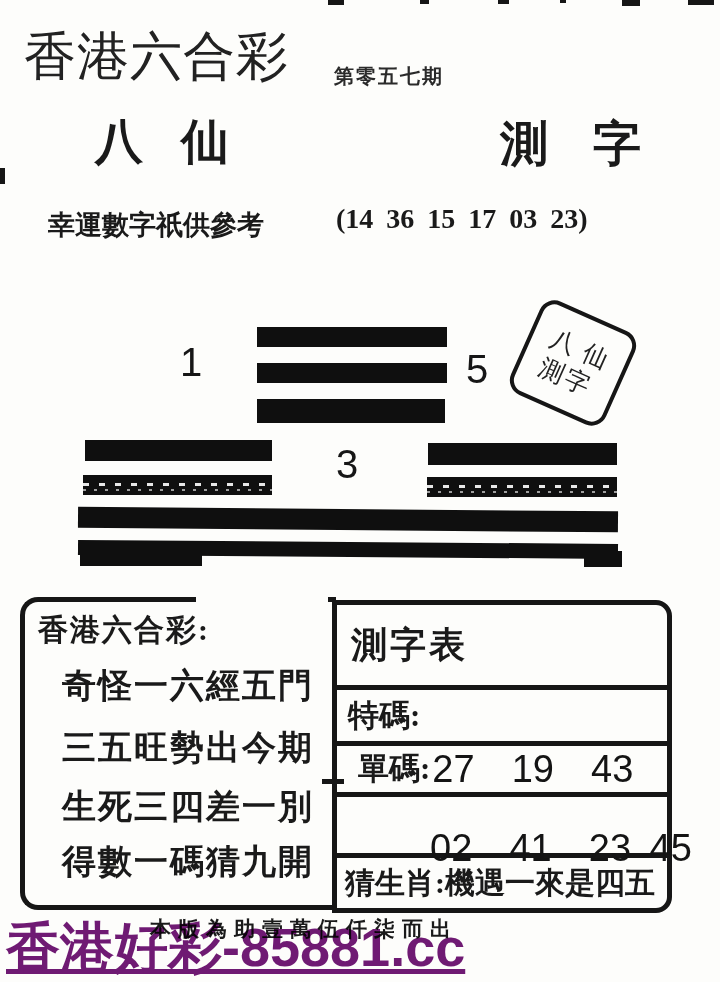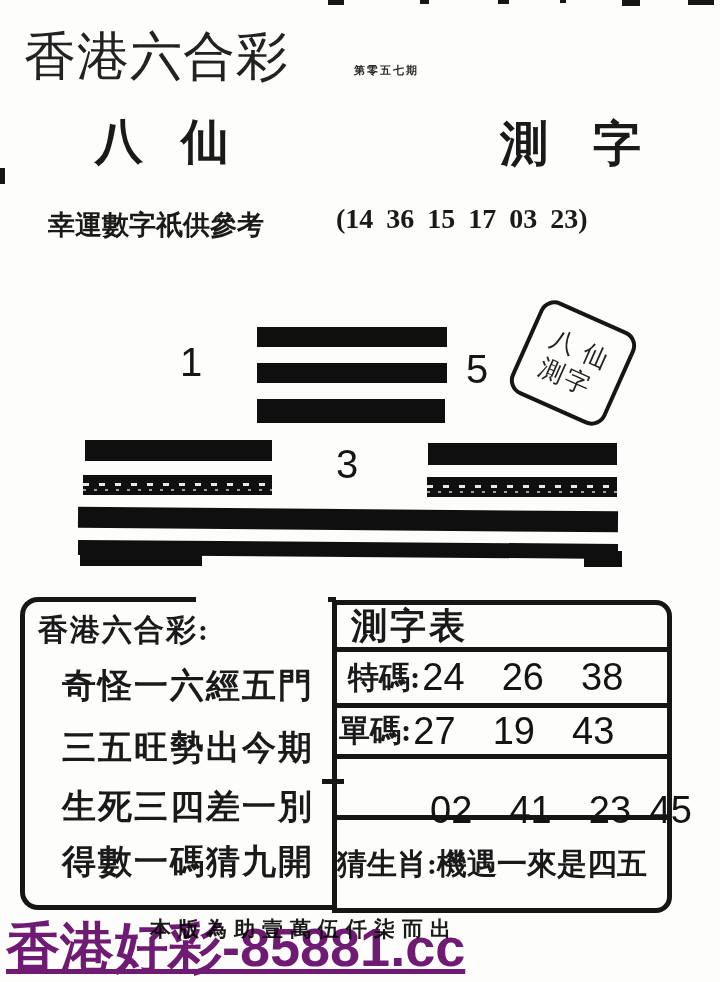--- a/index.html
+++ b/index.html
@@ -2,21 +2,21 @@
 <html><head>
 <meta charset="utf-8">
 <style>
   html,body{margin:0;padding:0;}
   body{width:720px;height:982px;position:relative;overflow:hidden;
        background:#fdfdfb;color:#1a1a1a;
        font-family:"Liberation Serif","DejaVu Serif",serif;}
   .abs{position:absolute;}
   
   .main-title{left:24px;top:22px;font-size:52px;font-weight:400;letter-spacing:1px;color:#222;}
-  .issue{left:354px;top:63px;font-size:11px;font-weight:600;letter-spacing:2px;color:#2a2a2a;}
+  .issue{left:334px;top:63px;font-size:20px;font-weight:600;letter-spacing:2px;color:#2a2a2a;}
   .series-left{left:95px;top:110px;font-size:48px;font-weight:700;letter-spacing:38px;}
   .series-right{left:500px;top:112px;font-size:48px;font-weight:700;letter-spacing:45px;}
   .lucky-note{left:48px;top:207px;font-size:27px;font-weight:700;letter-spacing:0px;}
   .lucky-numbers{left:336px;top:203px;font-size:28px;font-weight:600;word-spacing:6px;white-space:pre;}
   
   .bar{position:absolute;background:#0f0f0f;}
   .bar.distressed{
     background-color:#0f0f0f;
     background-image:
       repeating-linear-gradient(90deg, rgba(255,255,255,.9) 0 6px, rgba(255,255,255,0) 6px 16px),
@@ -39,28 +39,28 @@
               border-right:none;border-radius:18px 0 0 18px;box-sizing:border-box;}
   .poem-top-mask{left:196px;top:592px;width:132px;height:12px;background:#fdfdfb;}
   .poem-title{left:38px;top:610px;font-size:30px;font-weight:700;letter-spacing:2px;}
   .poem-line{position:absolute;left:62px;font-size:34px;font-weight:700;letter-spacing:2px;white-space:nowrap;}
   .pl0{top:663px;} .pl1{top:725px;} .pl2{top:784px;} .pl3{top:839px;text-align:right;}
   .result-panel{left:332px;top:600px;width:340px;height:313px;border:5px solid #161616;
                 border-radius:0 16px 16px 0;box-sizing:border-box;
                 display:flex;flex-direction:column;}
   .rrow{display:flex;align-items:center;border-bottom:5px solid #161616;box-sizing:border-box;}
   .rrow:last-child{border-bottom:none;flex:1;}
-  .rrow-header{height:47px;padding-left:14px;font-size:36px;font-weight:700;letter-spacing:3px;}
+  .rrow-header{height:85px;padding-left:14px;font-size:36px;font-weight:700;letter-spacing:3px;}
   .rrow-te{height:56px;padding-left:11px;}
-  .rrow-dan{height:51px;padding-left:2px;text-align:right;}
+  .rrow-dan{height:51px;padding-left:21px;text-align:right;}
   .rrow-extra{height:61px;padding-left:93px;}
   .rlabel{font-size:31px;font-weight:700;}
   .nums{font-family:"Liberation Sans","DejaVu Sans",sans-serif;font-size:38px;
         white-space:pre;word-spacing:8px;margin-left:2px;color:#141414;}
-  .rrow-zodiac{padding-left:0;font-size:30px;font-weight:700;white-space:nowrap;}
+  .rrow-zodiac{padding-left:8px;font-size:30px;font-weight:700;white-space:nowrap;}
   .line-tick{left:322px;top:779px;width:22px;height:5px;background:#161616;}
   
   .print-note{left:150px;top:915px;font-size:21px;font-weight:600;letter-spacing:7px;white-space:nowrap;}
   .watermark{left:6px;top:920px;font-size:54px;font-weight:800;line-height:1;
              font-family:"Liberation Sans","DejaVu Sans",sans-serif;
              white-space:nowrap;mix-blend-mode:multiply;}
   
   .speck{position:absolute;background:#161616;}
 </style>
 </head>
@@ -112,21 +112,20 @@
 <div class="poem-line pl1">三五旺勢出今期</div>
 <div class="poem-line pl2">生死三四差一別</div>
 <div class="poem-line pl3">得數一碼猜九開</div>
 
 <div class="abs result-panel">
   <div class="rrow rrow-header">
     <span>測字表</span>
   </div>
   <div class="rrow rrow-te">
     <span class="rlabel">特碼:</span>
-    <span class="nums">24  26  38</span>
   </div>
   <div class="rrow rrow-dan">
     <span class="rlabel">單碼:</span>
     <span class="nums">27  19  43</span>
   </div>
   <div class="rrow rrow-extra">
     <span class="nums" style="margin-left:0;margin-top:47px;">02  41  23 45</span>
   </div>
   <div class="rrow rrow-zodiac">
     <span>猜生肖:機遇一來是四五</span>

